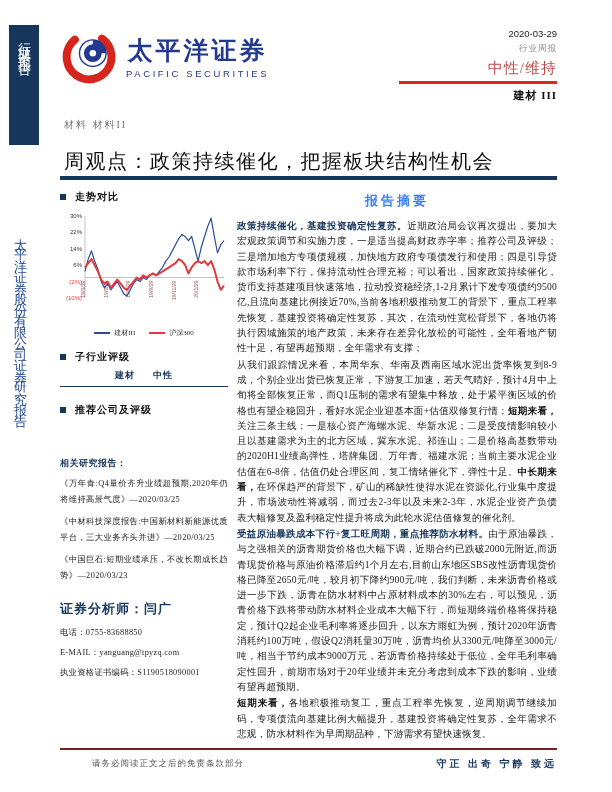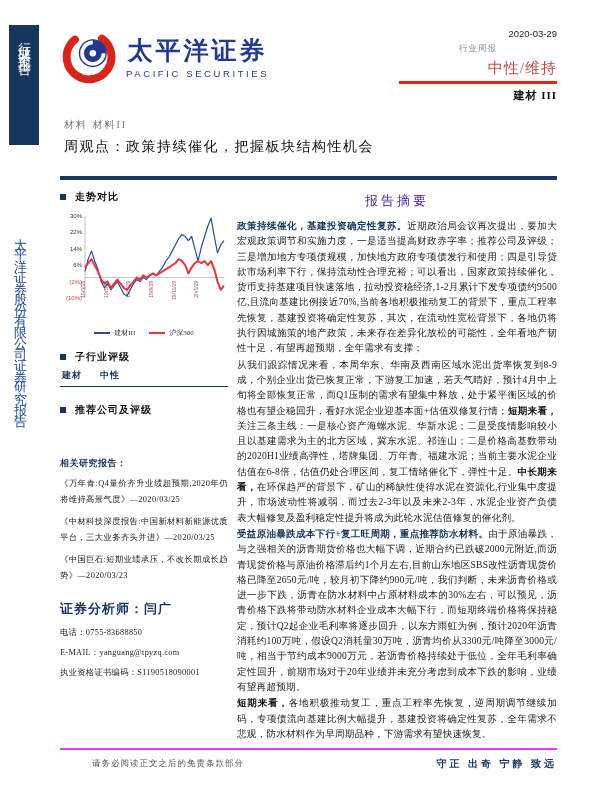--- a/index.html
+++ b/index.html
@@ -15,62 +15,62 @@
 
   
   .logo-block{position:absolute;left:62px;top:26px;display:flex;align-items:center;}
   .logo-mark{width:56px;height:60px;}
   .logo-text{margin-left:8px;}
   .logo-cn{font-size:25px;font-weight:bold;color:#23388F;letter-spacing:3px;font-family:"Liberation Sans",sans-serif;text-align:center;}
   .logo-en{font-size:9.5px;color:#23388F;letter-spacing:2.6px;font-family:"Liberation Sans",sans-serif;margin-top:1px;}
 
   .meta-block{position:absolute;right:55px;top:28px;width:158px;text-align:right;}
   .meta-date{font-size:9.5px;color:#222;font-family:"Liberation Sans",sans-serif;margin-bottom:4px;}
-  .meta-type{font-size:8.5px;color:#8a8a8a;margin-bottom:4px;letter-spacing:1px;text-align:center;}
+  .meta-type{font-size:8.5px;color:#8a8a8a;margin-bottom:4px;letter-spacing:1px;}
   .meta-rating{font-size:15px;color:#BE4B48;margin-bottom:3px;letter-spacing:1px;}
   .meta-redline{height:3px;background:#E2231A;margin-bottom:4px;}
   .meta-industry{font-size:11px;font-weight:bold;color:#111;letter-spacing:1px;}
 
   .category-line{position:absolute;left:64px;top:118px;font-size:10px;color:#777;letter-spacing:2px;}
-  .page-title{position:absolute;left:64px;top:138px;font-size:14px;color:#111;letter-spacing:1.5px;}
+  .page-title{position:absolute;left:64px;top:148px;font-size:20px;color:#111;letter-spacing:1.5px;}
   .title-rule{position:absolute;left:60px;right:55px;top:176px;height:3.5px;background:#17365D;}
 
   
   .left-col{position:absolute;left:60px;top:190px;width:168px;}
   .sec-header{display:flex;align-items:center;font-size:10px;font-weight:bold;color:#111;letter-spacing:1px;}
   .sq-bullet{width:6px;height:6px;background:#17365D;margin-right:9px;flex:0 0 auto;}
   .chart-wrap{margin-top:6px;}
   .chart-legend{display:flex;justify-content:center;gap:14px;margin-top:2px;}
   .legend-item{display:flex;align-items:center;font-size:7px;color:#333;}
   .legend-line{width:16px;height:2px;margin-right:4px;}
 
   .sub-rating{margin-top:12px;}
-  .rating-row{display:flex;justify-content:flex-start;font-size:9px;font-weight:bold;color:#17365D;
+  .rating-row{display:flex;justify-content:center;font-size:9px;font-weight:bold;color:#17365D;
     padding:5px 2px 4px 2px;border-bottom:1.5px solid #17365D;letter-spacing:1px;gap:18px;}
 
   .recommend{margin-top:16px;}
 
   .related{margin-top:40px;}
   .related-header{font-size:9px;font-weight:bold;color:#17365D;letter-spacing:0.5px;}
   .related-item{font-size:8.3px;color:#222;line-height:16px;margin-top:6px;text-align:justify;letter-spacing:0.4px;}
 
   .analyst{margin-top:16px;}
   .analyst-name{font-size:13px;font-weight:bold;color:#17365D;letter-spacing:1px;}
   .analyst-line{font-size:8.3px;color:#222;margin-top:9px;letter-spacing:0.3px;}
 
   
   .right-col{position:absolute;left:237px;top:192px;width:320px;}
-  .summary-title{text-align:center;font-size:13px;font-weight:normal;letter-spacing:3px;color:#4c1d95;}
+  .summary-title{text-align:center;font-size:13px;font-weight:bold;letter-spacing:3px;color:#3b82f6;}
   .summary-body{margin-top:8px;}
   .sum-p{margin:0 0 1px 0;font-size:9.6px;line-height:15.3px;text-align:justify;color:#1a1a1a;letter-spacing:0.2px;}
   .seg-lead{font-weight:bold;color:#17365D;}
   .seg-boldblack{font-weight:bold;color:#111;}
 
   
-  .footer{position:absolute;left:60px;right:55px;top:748px;border-top:2px solid #d946ef;
+  .footer{position:absolute;left:60px;right:55px;top:748px;border-top:2px solid #7f1d1d;
     display:flex;justify-content:space-between;align-items:center;padding-top:7px;}
   .footer-disclaimer{font-size:8.5px;color:#555;letter-spacing:1px;margin-left:32px;}
   .footer-motto{font-size:10px;font-weight:bold;color:#17365D;letter-spacing:3px;}
 </style>
 </head>
 <body>
 
 <div class="page">
 
   <div class="sidebar-top">行业研究报告</div>

